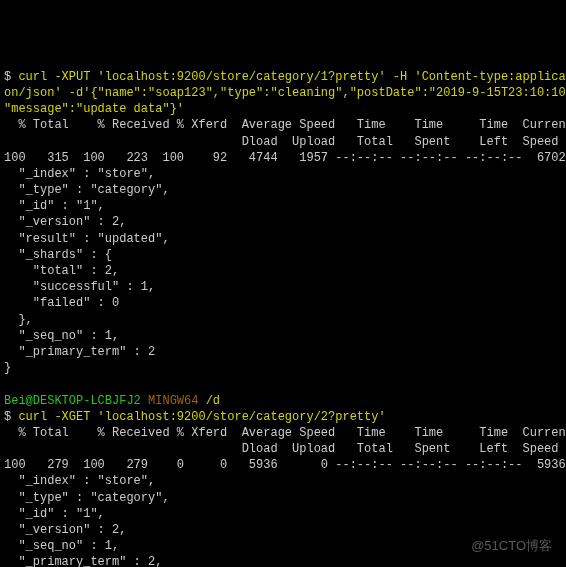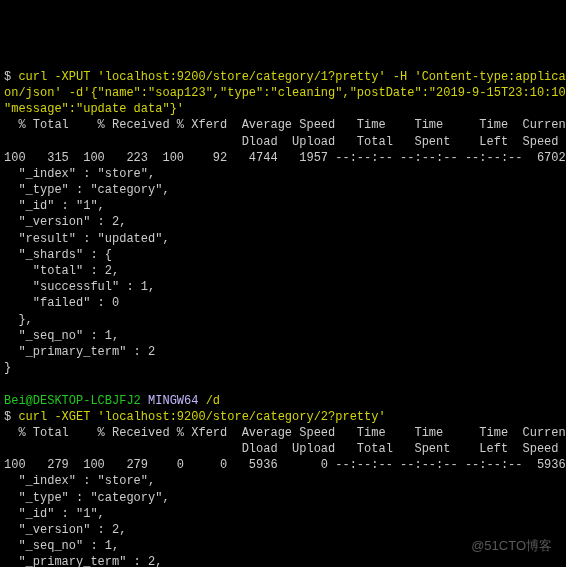--- a/index.html
+++ b/index.html
@@ -12,21 +12,21 @@
     line-height: 1.35;
     width: 566px;
     height: 567px;
     box-sizing: border-box;
     white-space: pre;
     overflow: hidden;
     position: relative;
   }
   .yellow { color: #d4d40a; }
   .green { color: #1ecb1e; }
-  .magenta { color: #c4b5fd; }
+  .magenta { color: #a16207; }
   .white { color: #ccc; }
   .watermark {
     position: absolute;
     bottom: 12px;
     right: 14px;
     color: #777;
     font-family: Arial, sans-serif;
     font-size: 13px;
     opacity: 0.75;
     margin-left: 18px;

